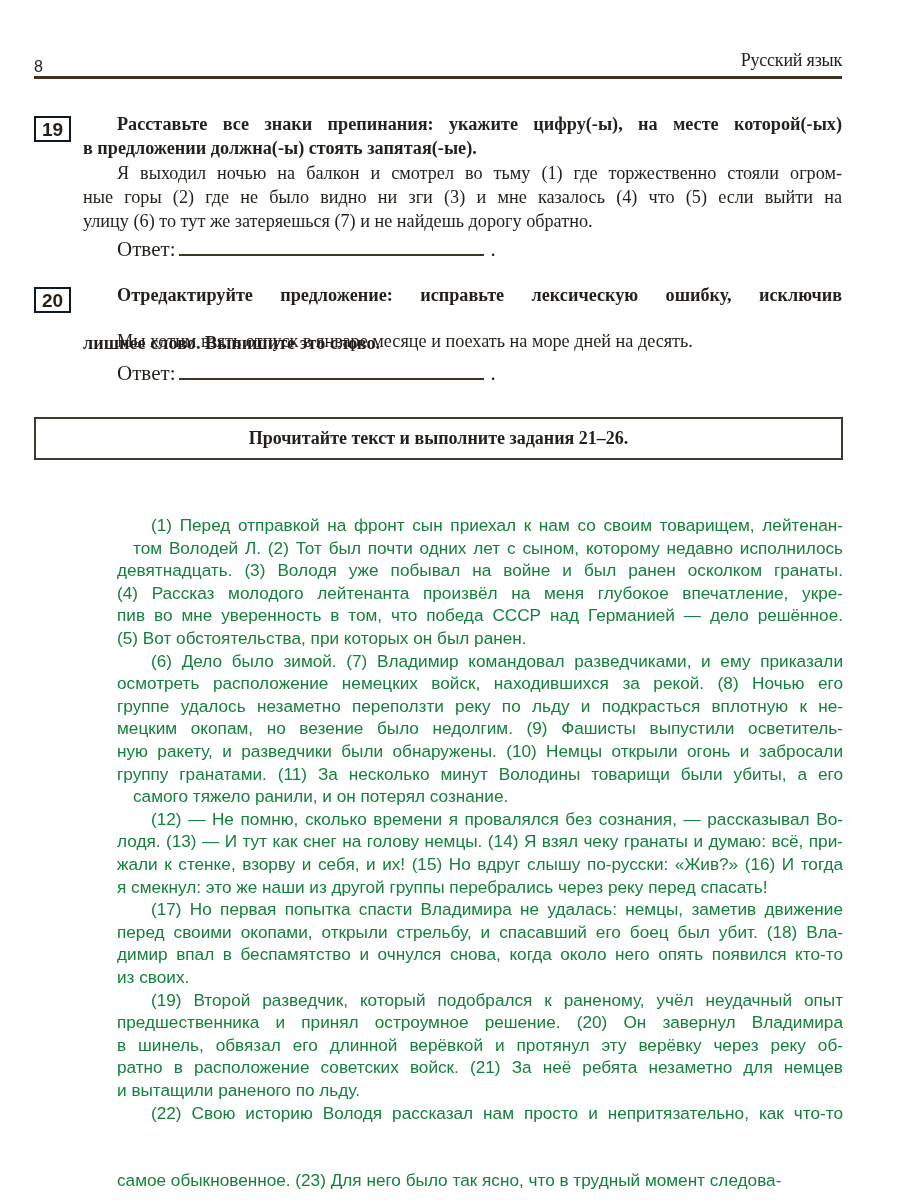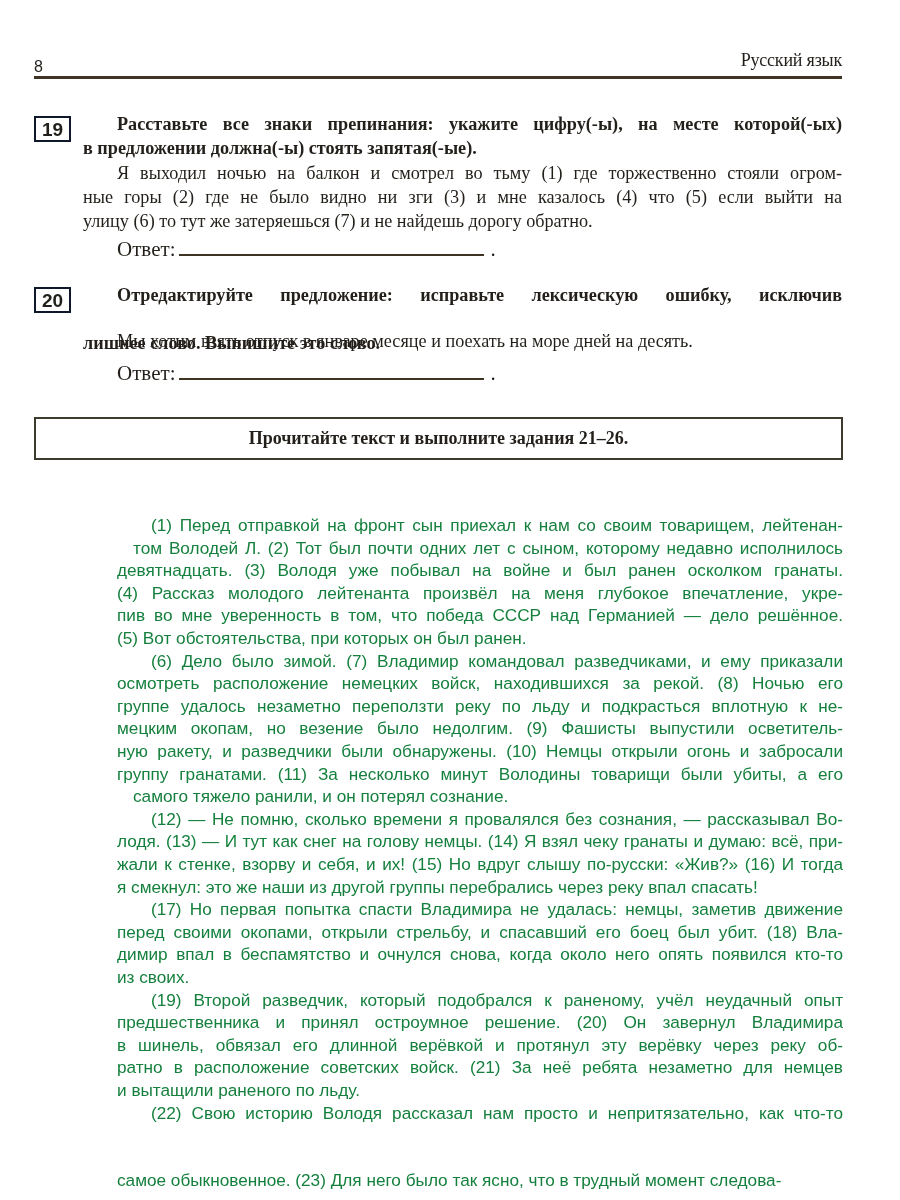--- a/index.html
+++ b/index.html
@@ -72,21 +72,21 @@
       <div class="tline j" style="top: 135.6px; left: 34px;">(6) Дело было зимой. (7) Владимир командовал разведчиками, и ему приказали</div>
       <div class="tline j" style="top: 158.2px; left: 0px;">осмотреть расположение немецких войск, находившихся за рекой. (8) Ночью его</div>
       <div class="tline j" style="top: 180.8px; left: 0px;">группе удалось незаметно переползти реку по льду и подкрасться вплотную к не-</div>
       <div class="tline j" style="top: 203.4px; left: 0px;">мецким окопам, но везение было недолгим. (9) Фашисты выпустили осветитель-</div>
       <div class="tline j" style="top: 226px; left: 0px;">ную ракету, и разведчики были обнаружены. (10) Немцы открыли огонь и забросали</div>
       <div class="tline j" style="top: 248.6px; left: 0px;">группу гранатами. (11) За несколько минут Володины товарищи были убиты, а его</div>
       <div class="tline" style="top: 271.2px; left: 0px; margin-left: 16px;">самого тяжело ранили, и он потерял сознание.</div>
       <div class="tline j" style="top: 293.8px; left: 34px;">(12)  — Не помню, сколько времени я провалялся без сознания, — рассказывал Во-</div>
       <div class="tline j" style="top: 316.4px; left: 0px;">лодя. (13)  — И тут как снег на голову немцы. (14) Я взял чеку гранаты и думаю: всё, при-</div>
       <div class="tline j" style="top: 339px; left: 0px;">жали к стенке, взорву и себя, и их! (15) Но вдруг слышу по-русски: «Жив?» (16) И тогда</div>
-      <div class="tline" style="top: 361.6px; left: 0px;">я смекнул: это же наши из другой группы перебрались через реку впал спасать!</div>
+      <div class="tline" style="top: 361.6px; left: 0px;">я смекнул: это же наши из другой группы перебрались через реку перед спасать!</div>
       <div class="tline j" style="top: 384.2px; left: 34px;">(17) Но первая попытка спасти Владимира не удалась: немцы, заметив движение</div>
       <div class="tline j" style="top: 406.8px; left: 0px;">перед своими окопами, открыли стрельбу, и спасавший его боец был убит. (18) Вла-</div>
       <div class="tline j" style="top: 429.4px; left: 0px;">димир впал в беспамятство и очнулся снова, когда около него опять появился кто-то</div>
       <div class="tline" style="top: 452px; left: 0px;">из своих.</div>
       <div class="tline j" style="top: 474.6px; left: 34px;">(19) Второй разведчик, который подобрался к раненому, учёл неудачный опыт</div>
       <div class="tline j" style="top: 497.2px; left: 0px;">предшественника и принял остроумное решение. (20) Он завернул Владимира</div>
       <div class="tline j" style="top: 519.8px; left: 0px;">в шинель, обвязал его длинной верёвкой и протянул эту верёвку через реку об-</div>
       <div class="tline j" style="top: 542.4px; left: 0px;">ратно в расположение советских войск. (21) За неё ребята незаметно для немцев</div>
       <div class="tline" style="top: 565px; left: 0px;">и вытащили раненого по льду.</div>
       <div class="tline j" style="top: 587.6px; left: 34px;">(22) Свою историю Володя рассказал нам просто и непритязательно, как что-то</div>

